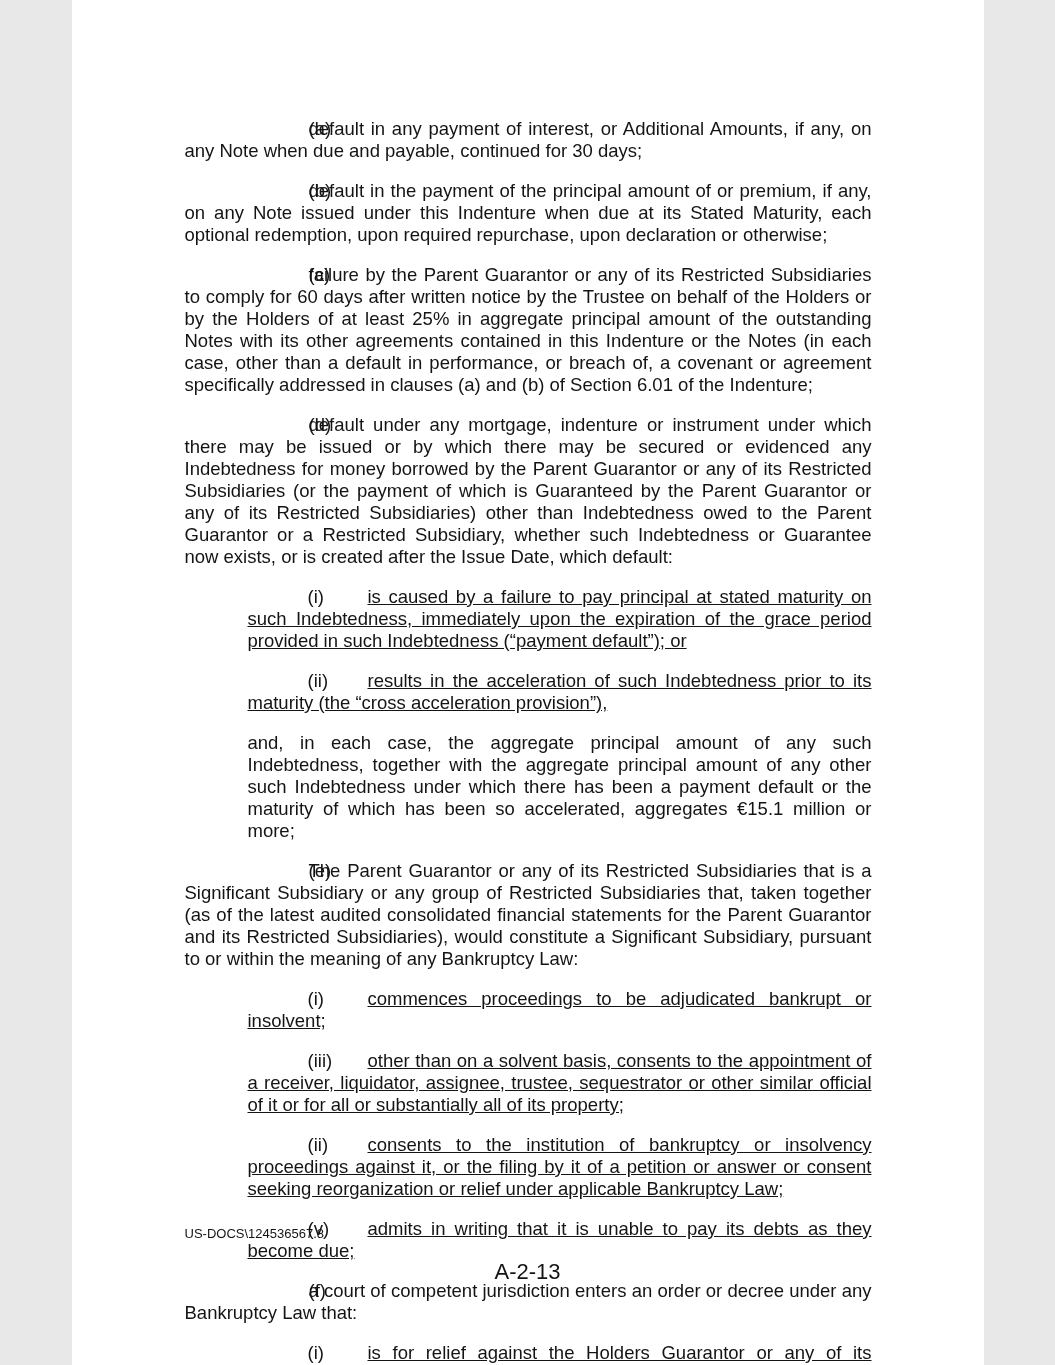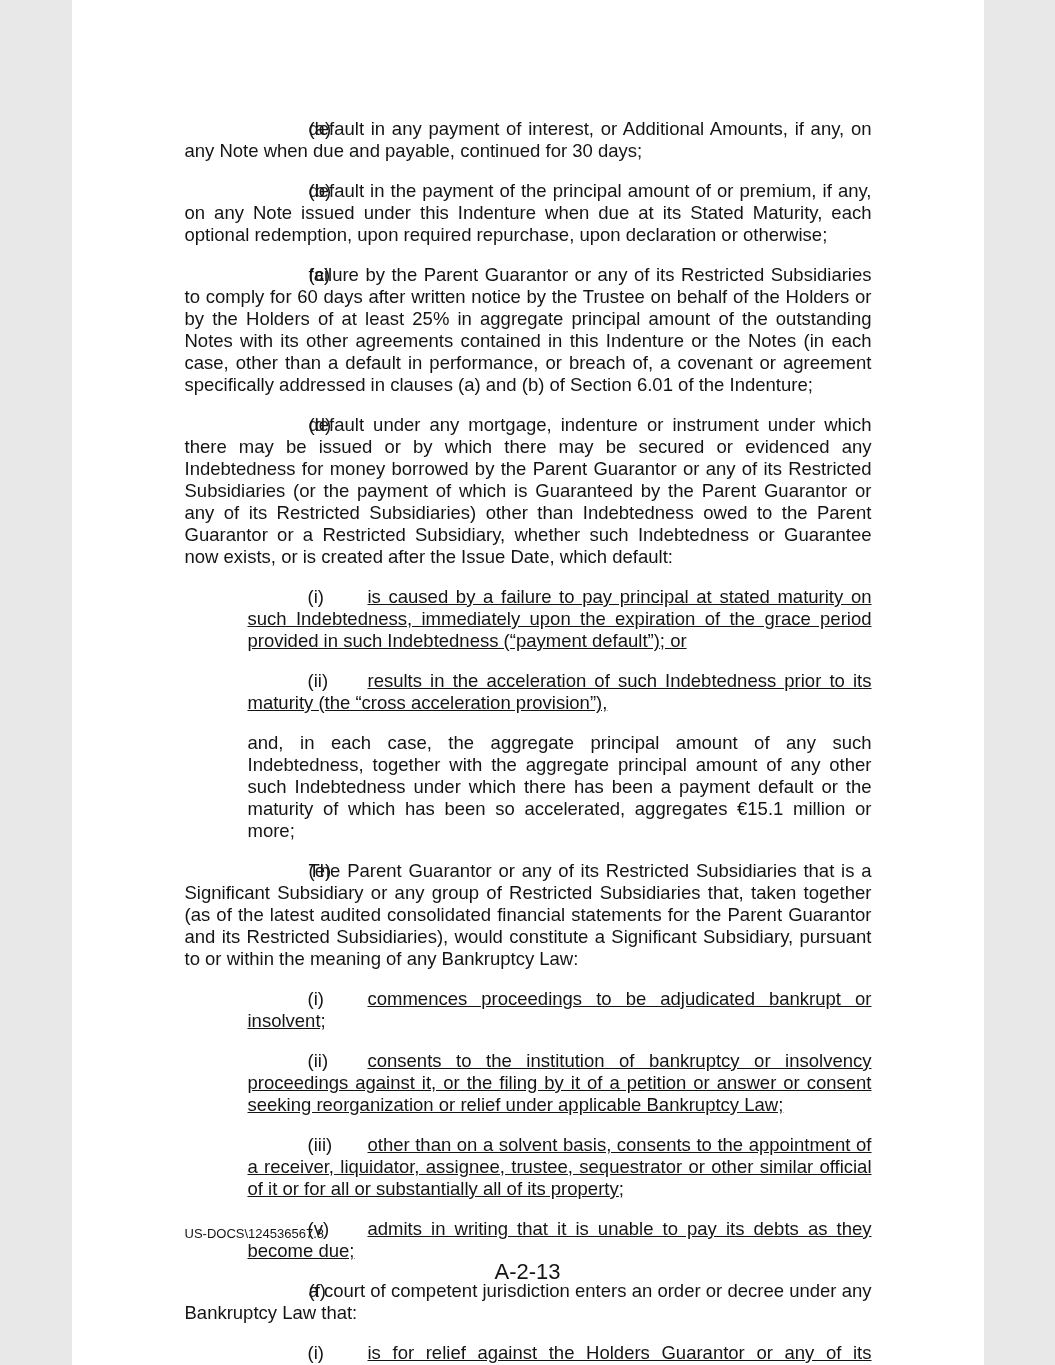--- a/index.html
+++ b/index.html
@@ -62,23 +62,23 @@
   <p class="para l2"><span class="marker">(i)</span><span>is caused by a failure to pay principal at stated maturity on such Indebtedness, immediately upon the expiration of the grace period provided in such Indebtedness (“payment default”); or</span></p>
 
   <p class="para l2"><span class="marker">(ii)</span><span>results in the acceleration of such Indebtedness prior to its maturity (the “cross acceleration provision”),</span></p>
 
   <p class="para l2c"><span>and, in each case, the aggregate principal amount of any such Indebtedness, together with the aggregate principal amount of any other such Indebtedness under which there has been a payment default or the maturity of which has been so accelerated, aggregates €15.1 million or more;</span></p>
 
   <p class="para l1"><span class="marker">(e)</span><span>The Parent Guarantor or any of its Restricted Subsidiaries that is a Significant Subsidiary or any group of Restricted Subsidiaries that, taken together (as of the latest audited consolidated financial statements for the Parent Guarantor and its Restricted Subsidiaries), would constitute a Significant Subsidiary, pursuant to or within the meaning of any Bankruptcy Law:</span></p>
 
   <p class="para l2"><span class="marker">(i)</span><span>commences proceedings to be adjudicated bankrupt or insolvent;</span></p>
 
+  <p class="para l2"><span class="marker">(iii)</span><span>other than on a solvent basis, consents to the appointment of a receiver, liquidator, assignee, trustee, sequestrator or other similar official of it or for all or substantially all of its property;</span></p>
+
   <p class="para l2"><span class="marker">(ii)</span><span>consents to the institution of bankruptcy or insolvency proceedings against it, or the filing by it of a petition or answer or consent seeking reorganization or relief under applicable Bankruptcy Law;</span></p>
-
-  <p class="para l2"><span class="marker">(iii)</span><span>other than on a solvent basis, consents to the appointment of a receiver, liquidator, assignee, trustee, sequestrator or other similar official of it or for all or substantially all of its property;</span></p>
 
 
   <p class="para l2"><span class="marker">(v)</span><span>admits in writing that it is unable to pay its debts as they become due;</span></p>
 
   <p class="para l1"><span class="marker">(f)</span><span>a court of competent jurisdiction enters an order or decree under any Bankruptcy Law that:</span></p>
 
   <p class="para l2"><span class="marker">(i)</span><span>is for relief against the Holders Guarantor or any of its Restricted Subsidiaries that is a Significant Subsidiary or any group of Restricted Subsidiaries that, taken together (as of the latest</span></p>
 
   <div class="page-number">A-2-13</div>
   <div class="doc-id">US-DOCS\124536567.8</div>

